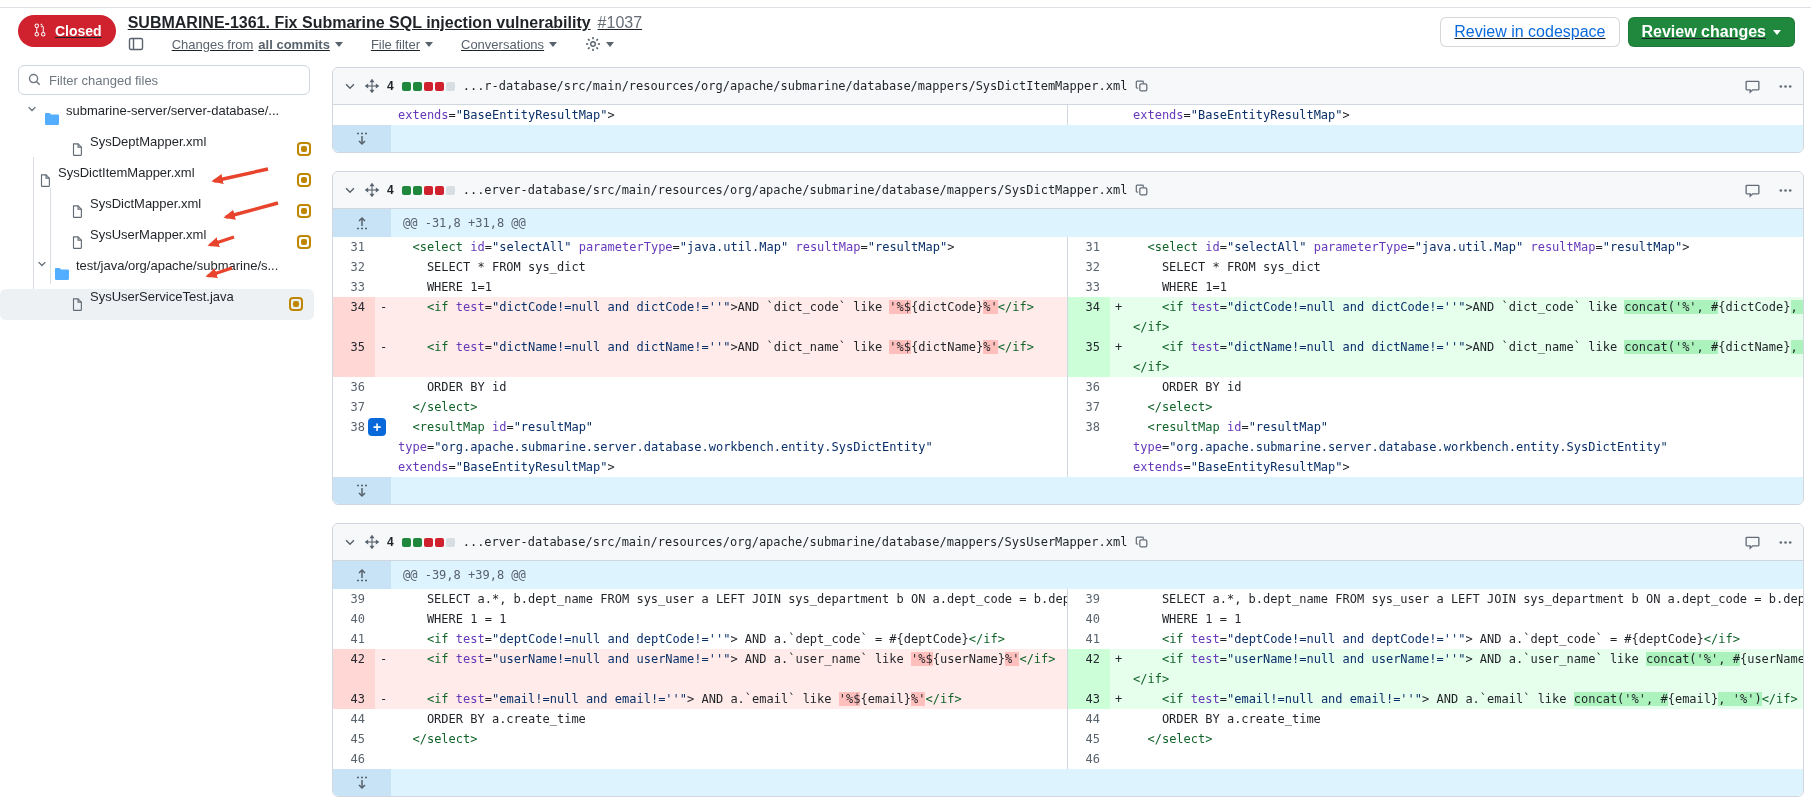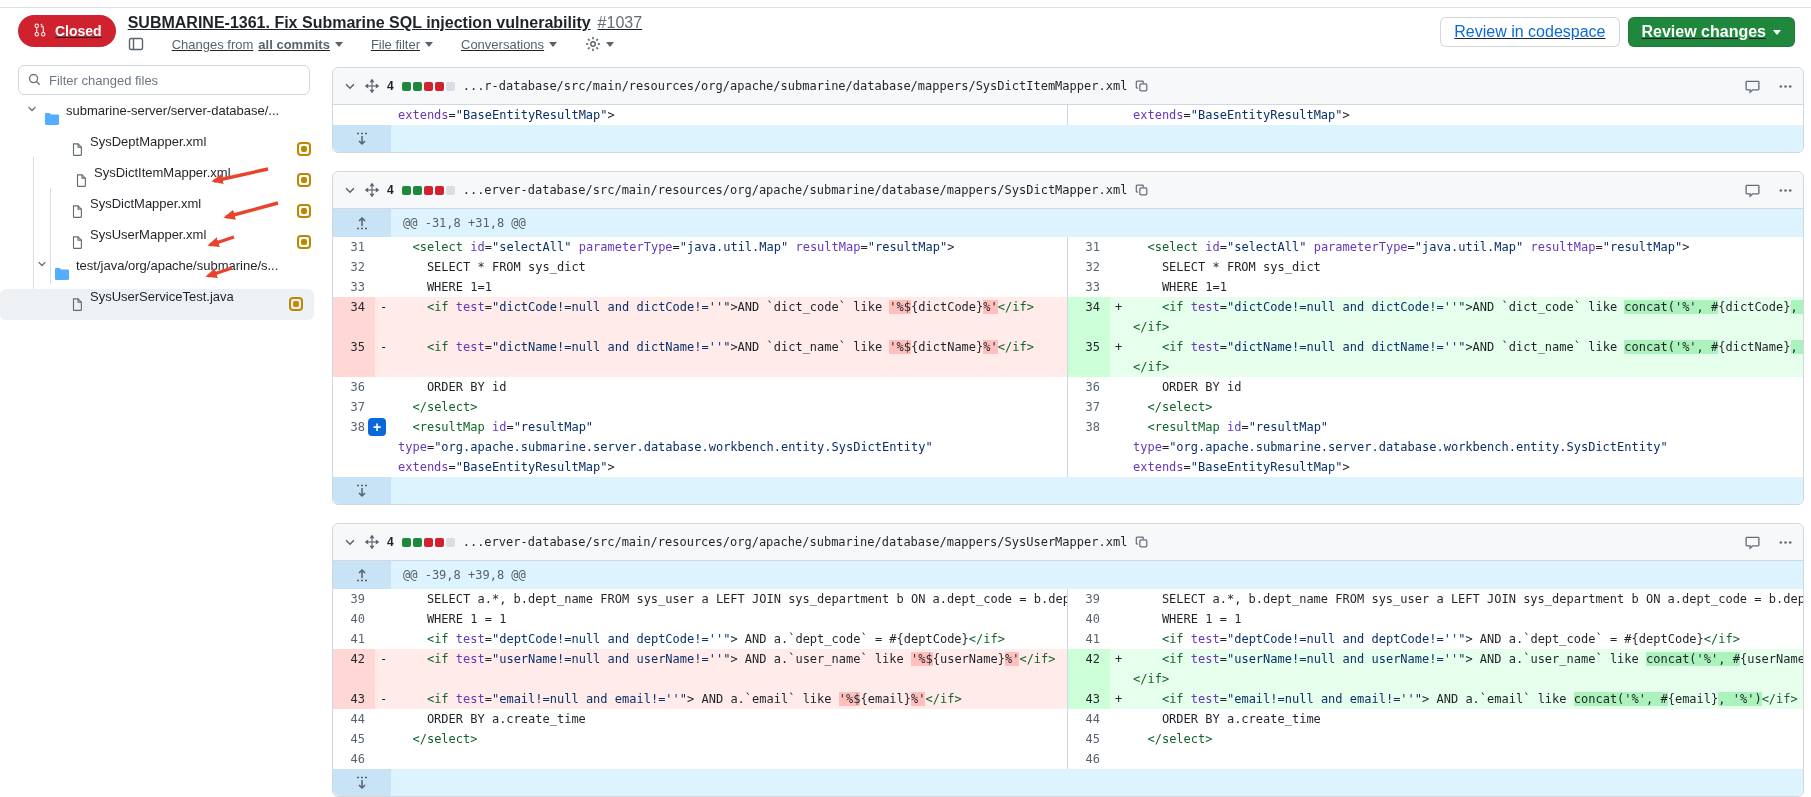--- a/index.html
+++ b/index.html
@@ -187,21 +187,21 @@
           <div class="tree-row" style="padding-left: 70px;">
             <span class="icon-btn">
               <svg width="14" height="15" viewBox="0 0 16 16">
                 <path d="M4 1.5h5.2L13 5.3V14a.7.7 0 0 1-.7.7H4.7A.7.7 0 0 1 4 14V1.5z" fill="none" stroke="#636c76" stroke-width="1.3"></path>
                 <path d="M9.2 1.5v3.8H13" fill="none" stroke="#636c76" stroke-width="1.3"></path>
               </svg>
             </span>
             <span class="tree-label">SysDeptMapper.xml</span>
             <span class="mod-ico"></span>
           </div>
-          <div class="tree-row" style="padding-left: 74px;">
+          <div class="tree-row" style="padding-left: 38px;">
             <span class="icon-btn">
               <svg width="14" height="15" viewBox="0 0 16 16">
                 <path d="M4 1.5h5.2L13 5.3V14a.7.7 0 0 1-.7.7H4.7A.7.7 0 0 1 4 14V1.5z" fill="none" stroke="#636c76" stroke-width="1.3"></path>
                 <path d="M9.2 1.5v3.8H13" fill="none" stroke="#636c76" stroke-width="1.3"></path>
               </svg>
             </span>
             <span class="tree-label">SysDictItemMapper.xml</span>
             <span class="mod-ico"></span>
           </div>
           <div class="tree-row" style="padding-left: 70px;">

